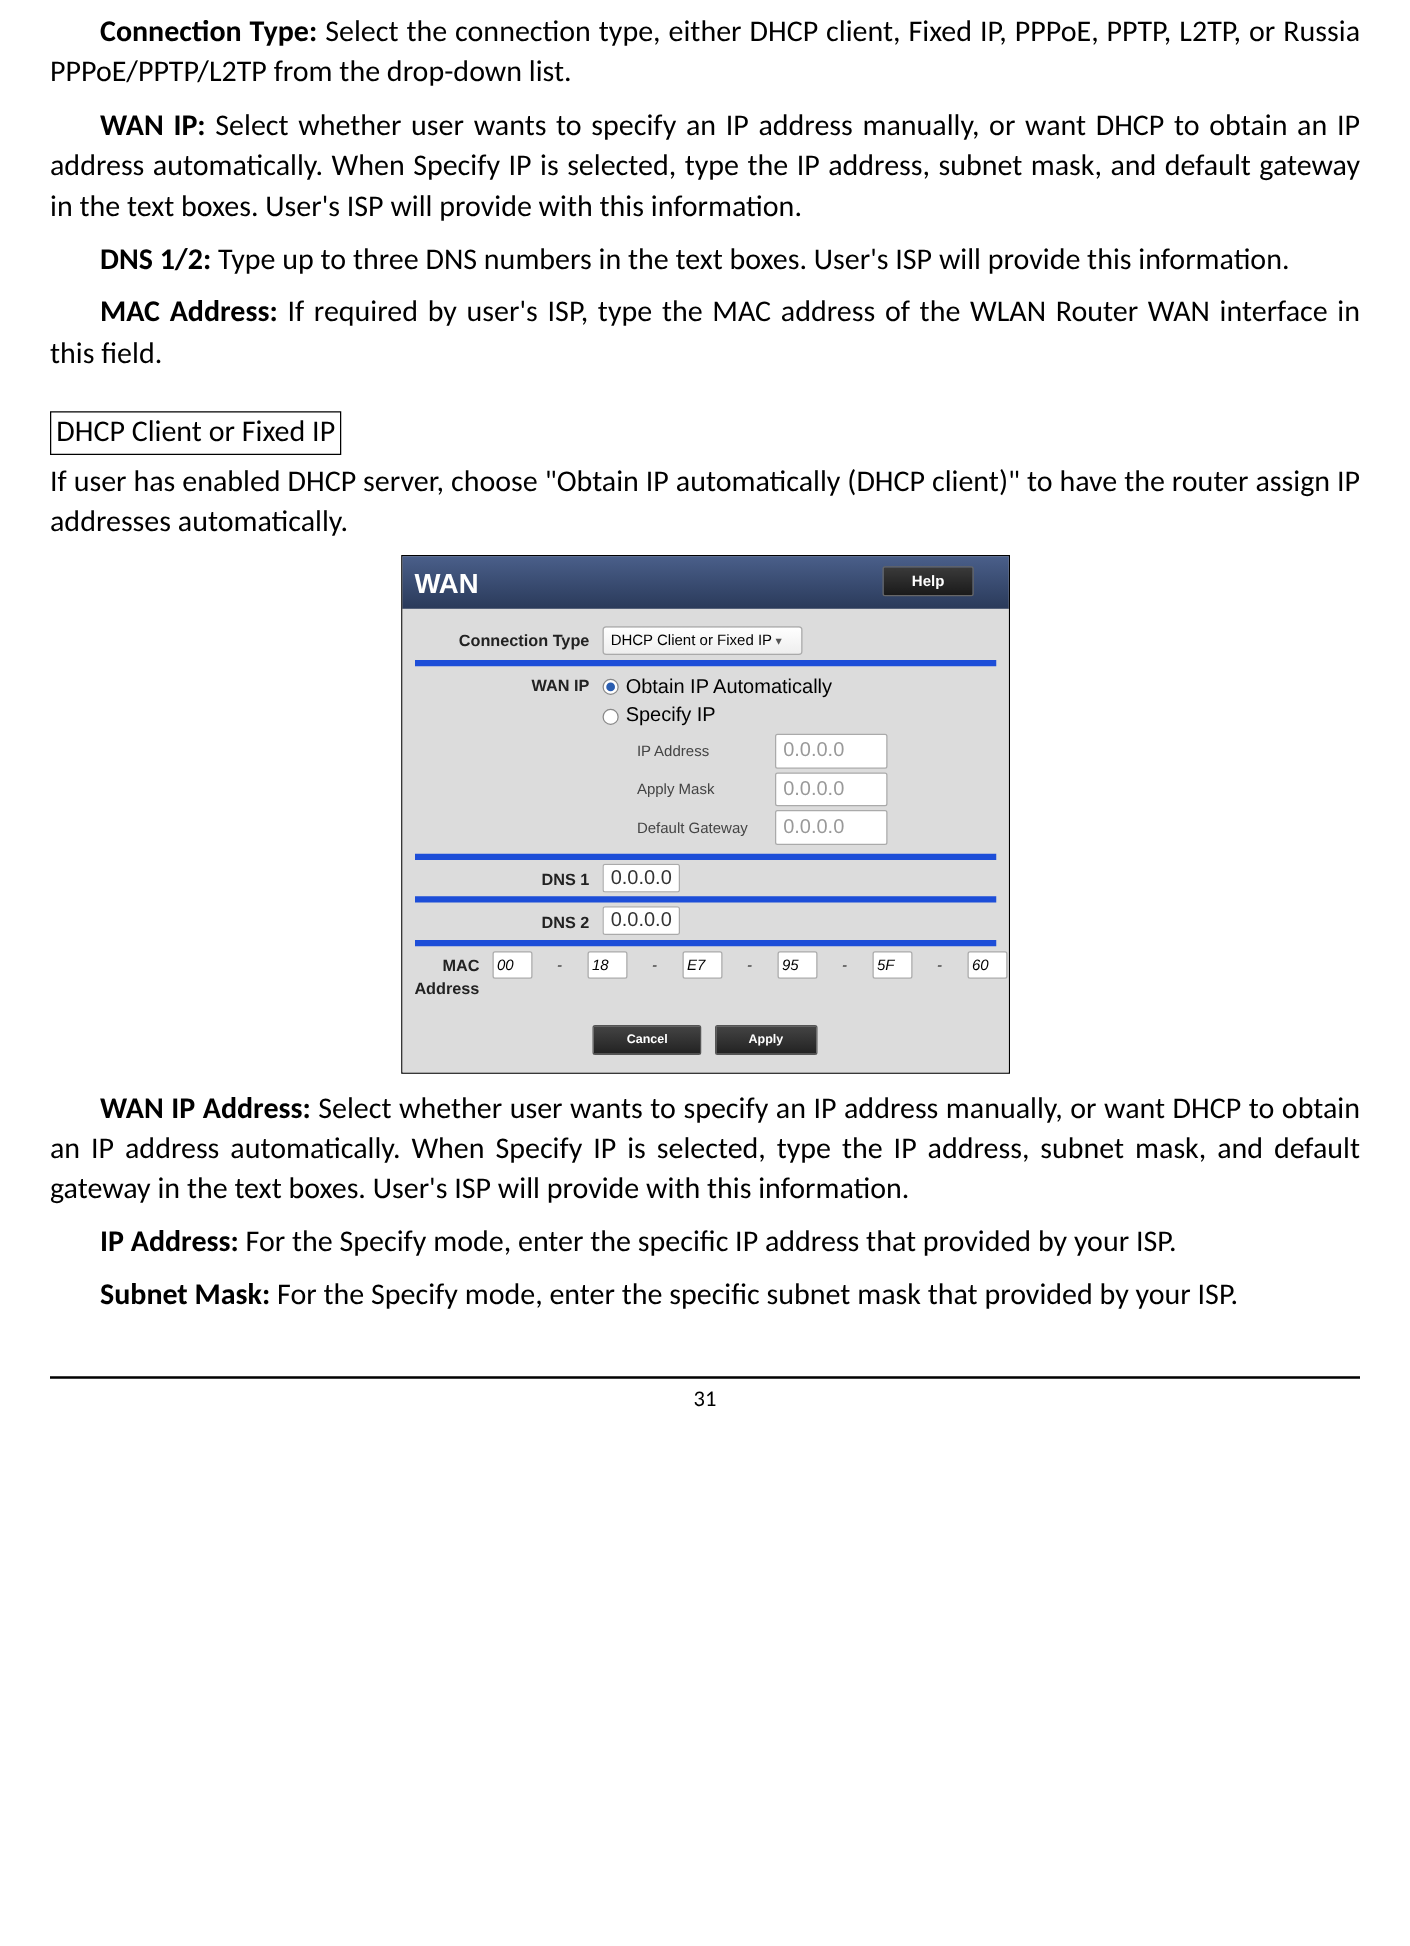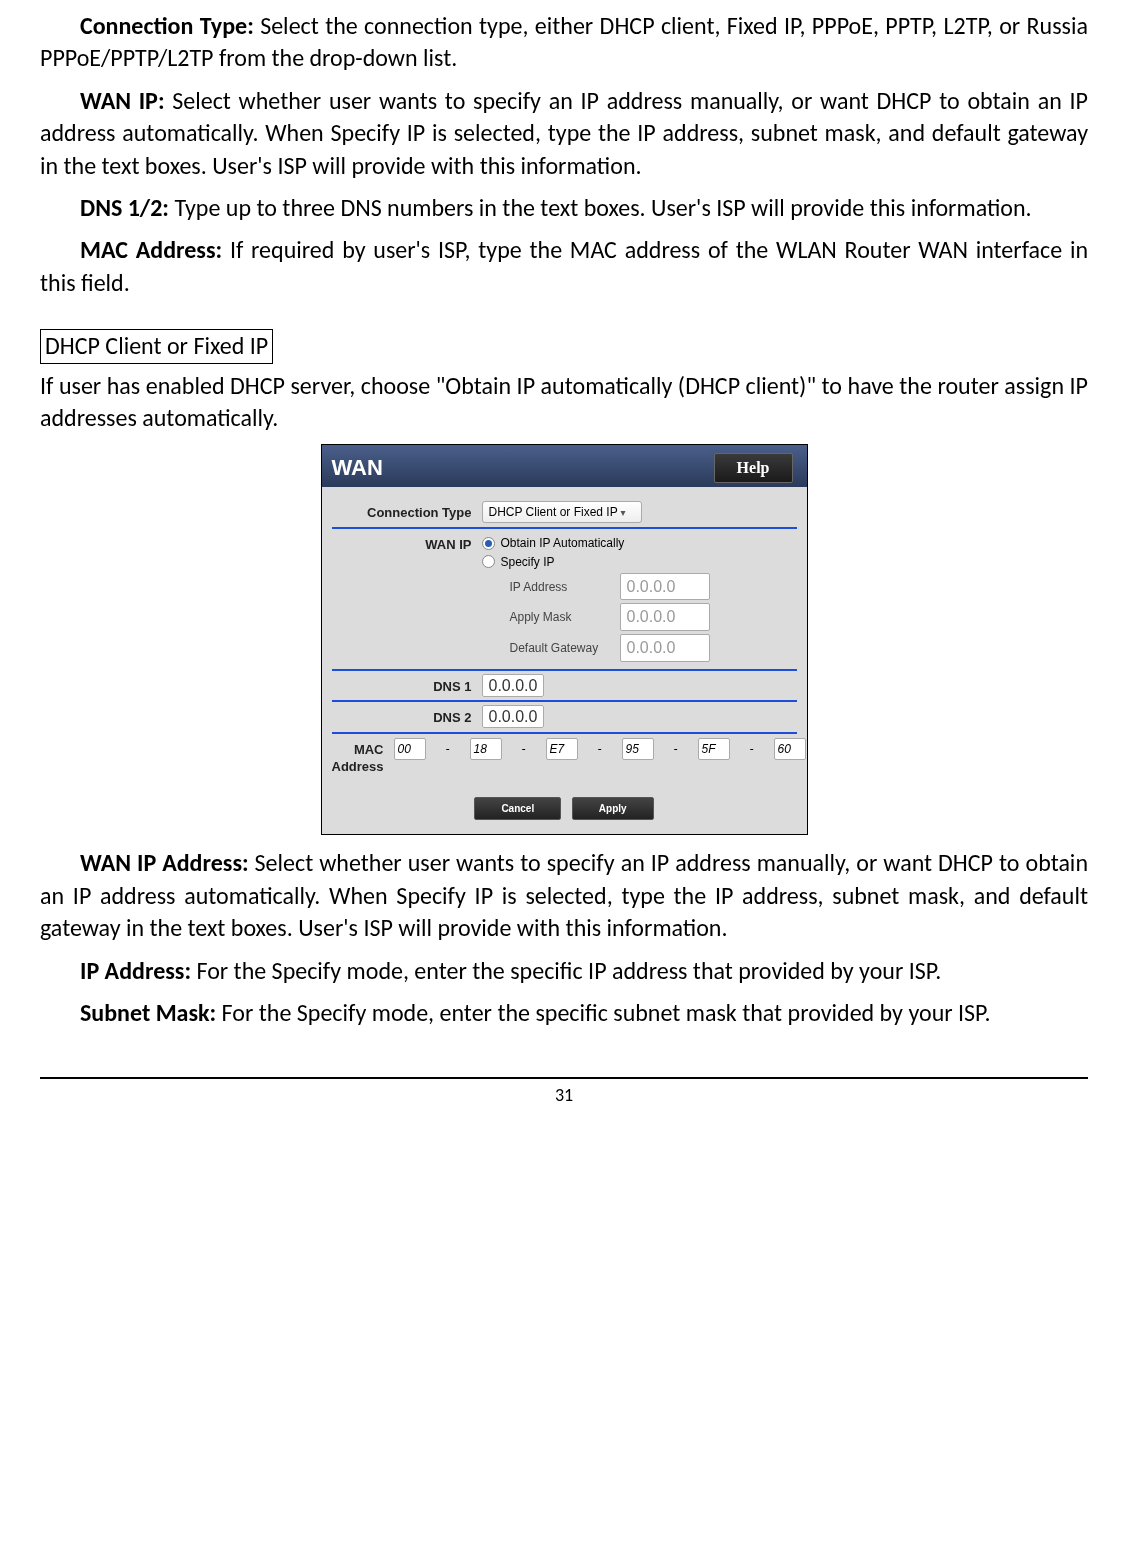--- a/index.html
+++ b/index.html
@@ -36,38 +36,37 @@
   .wan-header {
     background: linear-gradient(#4a5f8a, #2a3a5a);
     color: #fff;
     height: 42px;
     padding: 6px 8px 0 10px;
     position: relative;
   }
   .wan-title { font-size: 22px; font-weight: bold; }
   .help-btn {
     position: absolute;
-    right: 14px; top: 8px;
+    right: 28px; top: 8px;
     background: linear-gradient(#3a3a3a,#1a1a1a);
     border: 1px solid #666;
     color: #fff;
-    font-size: 16px;
+    font-size: 12px;
     font-weight: bold;
     padding: 3px 22px;
     border-radius: 2px;
-    font-family: Liberation Serif, serif;
   }
   .form-body {
     padding: 10px 10px 4px 10px;
     background: #dcdcdc;
   }
   .row {
     display: flex;
     align-items: flex-start;
-    border-top: 2px solid #1d4ed8;
+    border-top: 5px solid #1d4ed8;
     padding: 4px 0;
     font-size: 13px;
   }
   .row:first-child { border-top: none; }
   .row-label {
     width: 150px;
     text-align: right;
     padding-right: 10px;
     font-weight: bold;
     color: #222;
@@ -77,21 +76,21 @@
   .select {
     border: 1px solid #aaa;
     background: linear-gradient(#fff,#eee);
     padding: 2px 6px;
     border-radius: 3px;
     font-size: 12px;
     display: inline-block;
     min-width: 160px;
   }
   .select::after { content: "  ▾"; color: #555; font-size: 10px; }
-  .radio-line { display: flex; align-items: center; gap: 6px; margin: 2px 0; font-size: 12px; }
+  .radio-line { display: flex; align-items: center; gap: 6px; margin: 2px 0; font-size: 16px; }
   .radio {
     width: 13px; height: 13px; border: 1px solid #888; border-radius: 50%; background: #fff; position: relative;
   }
   .radio.checked::after {
     content: ""; position: absolute; left: 2px; top: 2px; width: 7px; height: 7px; background: #2a5db0; border-radius: 50%;
   }
   .sub-row { display: flex; align-items: center; margin: 3px 0 3px 28px; font-size: 12px; color: #444; }
   .sub-label { width: 110px; }
   .txt {
     border: 1px solid #aaa; background: #fff; padding: 2px 6px; font-size: 16px; border-radius: 2px; width: 90px; color: #999;

